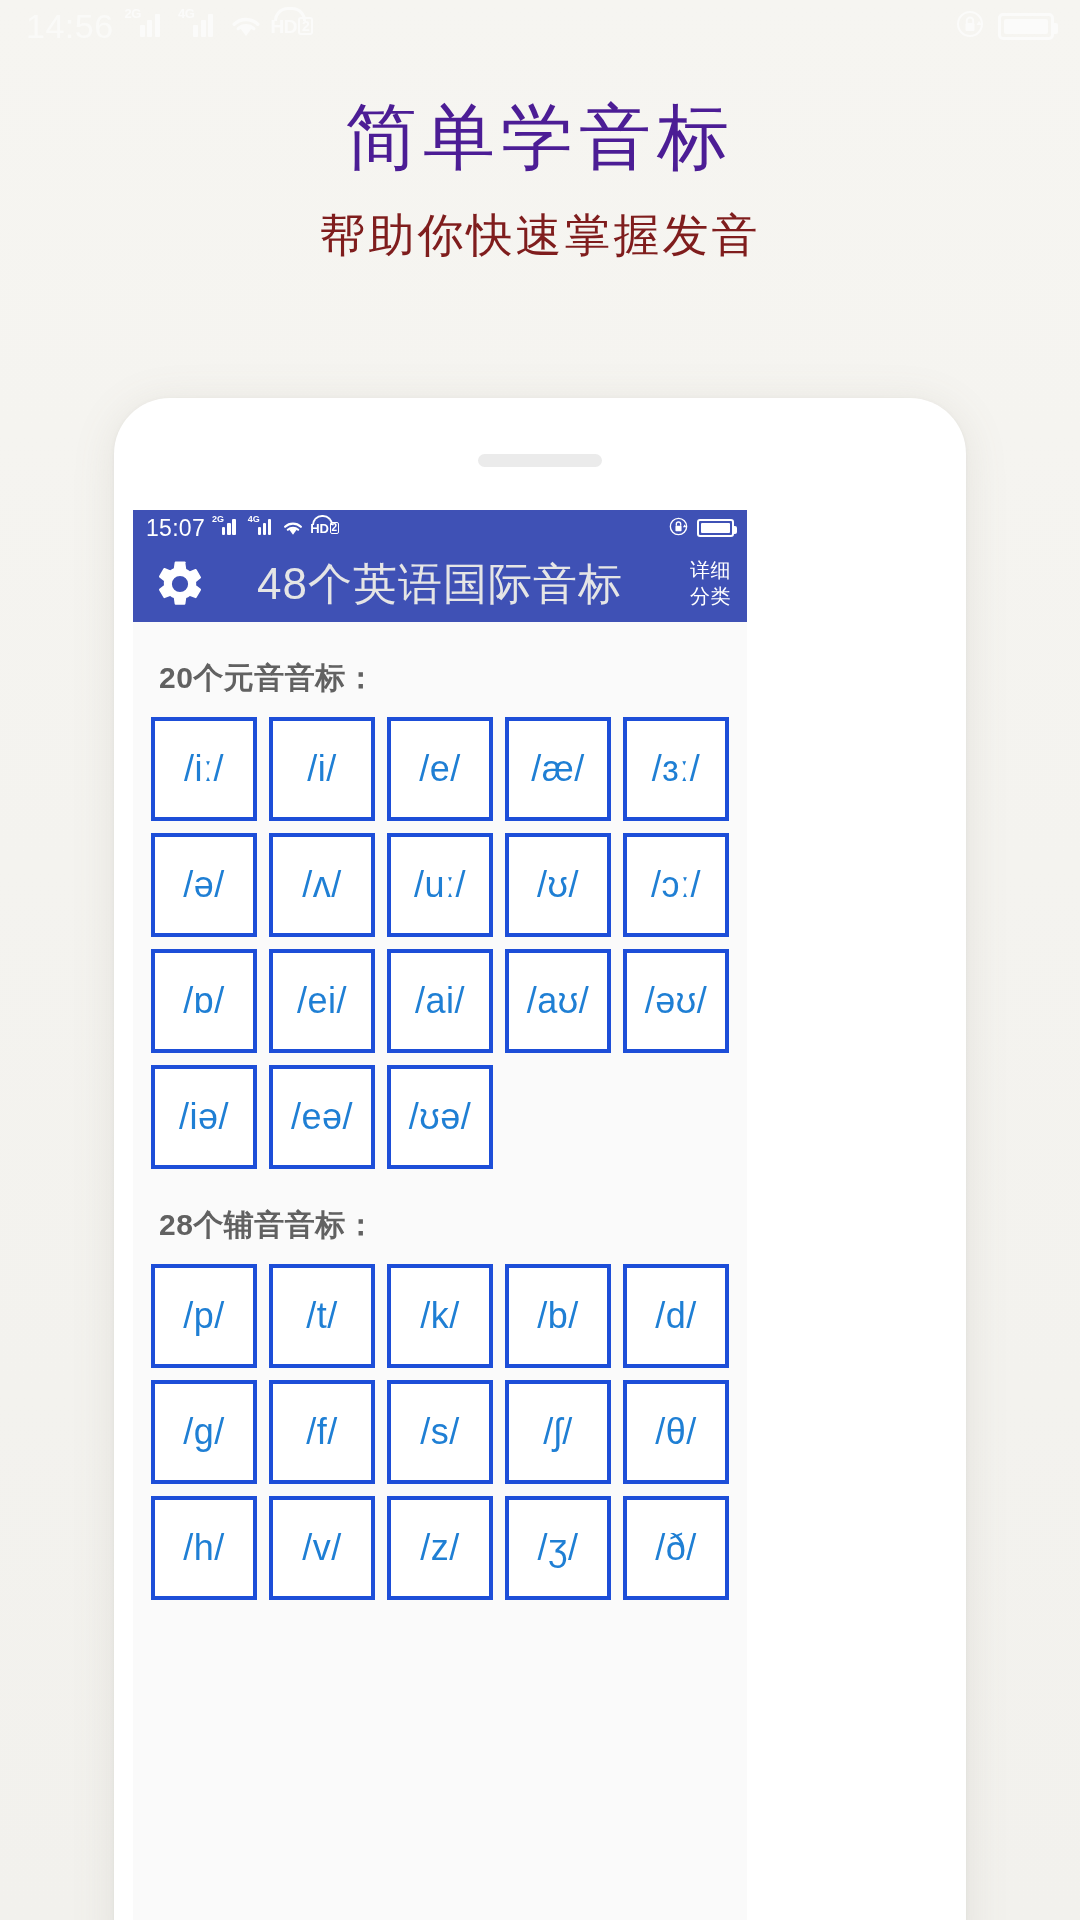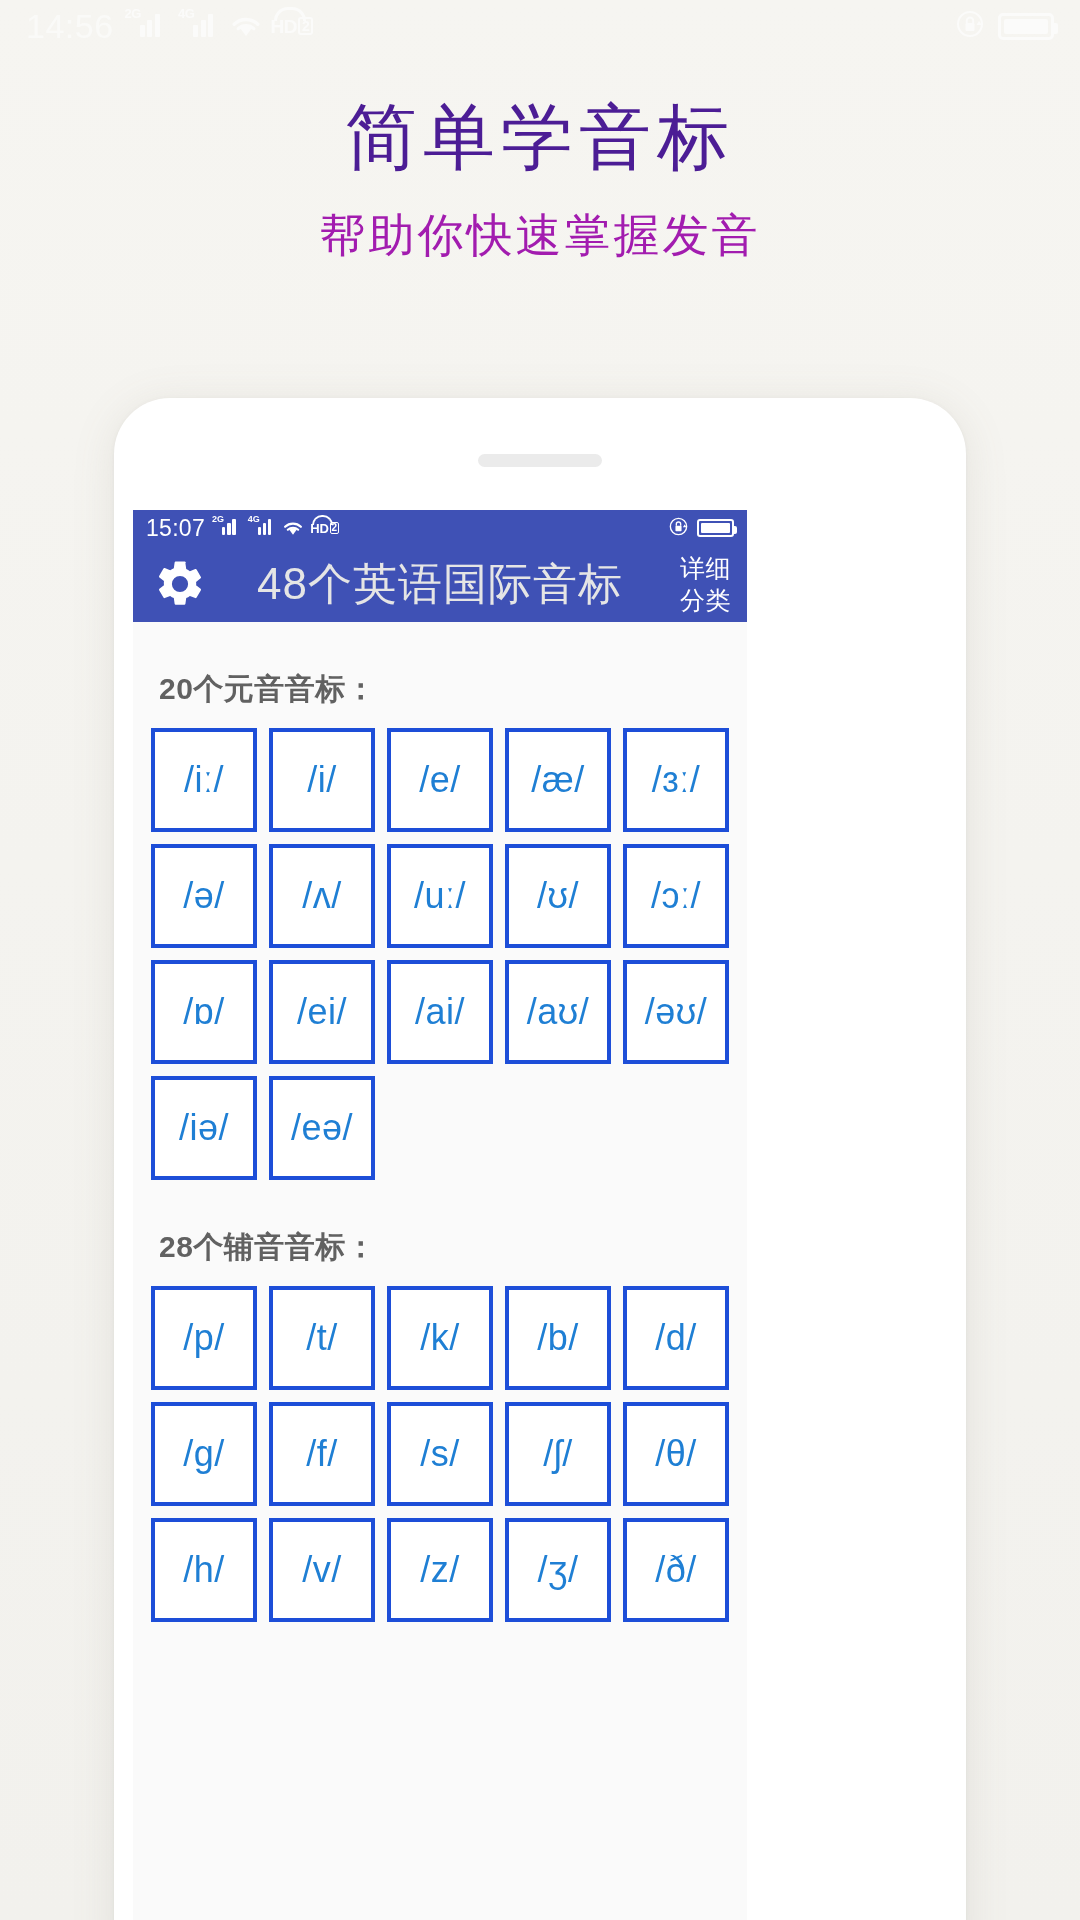--- a/index.html
+++ b/index.html
@@ -144,21 +144,21 @@
     z-index: 5;
   }
   #promo-subtitle {
     position: absolute;
     top: 208px;
     left: 0;
     width: 1080px;
     text-align: center;
     font-size: 46px;
     line-height: 1.2;
-    color: #a21caf;
+    color: #7f1d1d;
     letter-spacing: 3px;
     font-weight: 400;
     z-index: 5;
   }
 
   
   #phone-mockup {
     position: absolute;
     left: 114px;
     top: 398px;
@@ -249,37 +249,37 @@
     text-align: center;
     color: #e5e5e5;
     font-size: 44px;
     letter-spacing: 1px;
     font-weight: 400;
     pointer-events: none;
   }
   #detail-category-button {
     margin-left: auto;
     color: #ffffff;
-    font-size: 25px;
+    font-size: 20px;
     line-height: 1.28;
     text-align: center;
     z-index: 2;
     letter-spacing: 0.5px;
     font-weight: 400;
   }
 
   
   #app-content {
     background: #fafafa;
     height: 1336px;
     padding: 0 0 0 0;
     box-sizing: border-box;
     overflow: hidden;
   }
-  .section { padding: 0 14px; margin-top: 11px; }
+  .section { padding: 0 14px; }
   .section-header {
     font-size: 30px;
     font-weight: 700;
     color: #616161;
     letter-spacing: 0.5px;
     padding: 36px 0 18px 12px;
   }
   .grid {
     display: grid;
     grid-template-columns: repeat(5, 1fr);
@@ -440,20 +440,21 @@
           <div class="tile">/uː/</div>
           <div class="tile">/ʊ/</div>
           <div class="tile">/ɔː/</div>
           <div class="tile">/ɒ/</div>
           <div class="tile">/ei/</div>
           <div class="tile">/ai/</div>
           <div class="tile">/aʊ/</div>
           <div class="tile">/əʊ/</div>
           <div class="tile">/iə/</div>
           <div class="tile">/eə/</div>
+          <div class="tile">/ʊə/</div>
         </div>
       </div>
 
       <div class="section">
         <div class="section-header">28个辅音音标：</div>
         <div class="grid">
           <div class="tile">/p/</div>
           <div class="tile">/t/</div>
           <div class="tile">/k/</div>
           <div class="tile">/b/</div>

